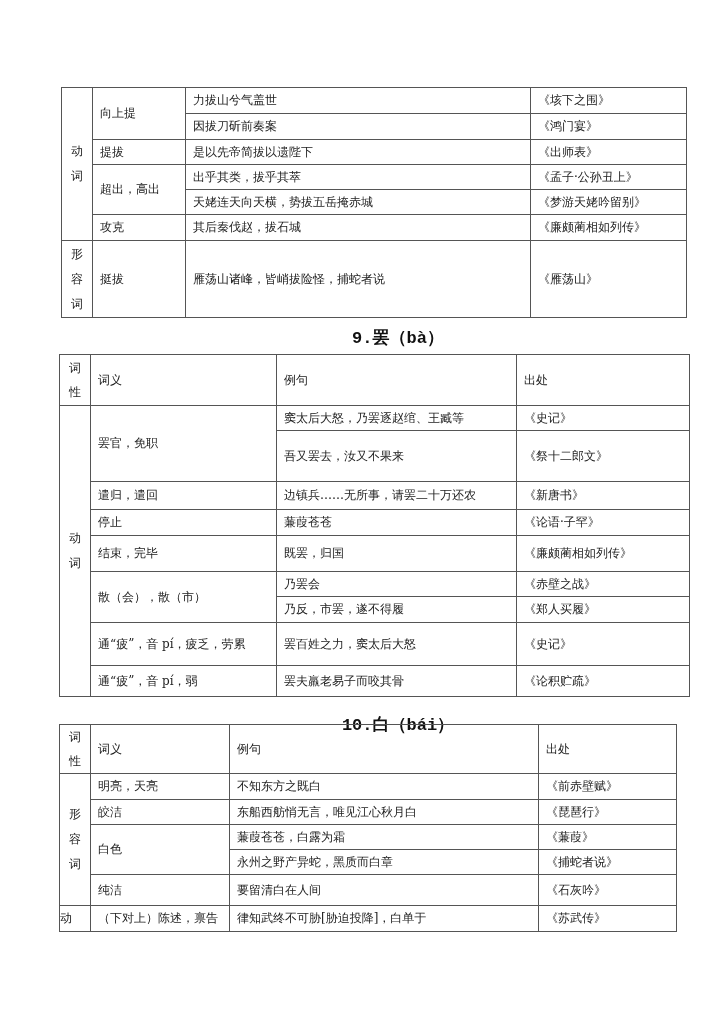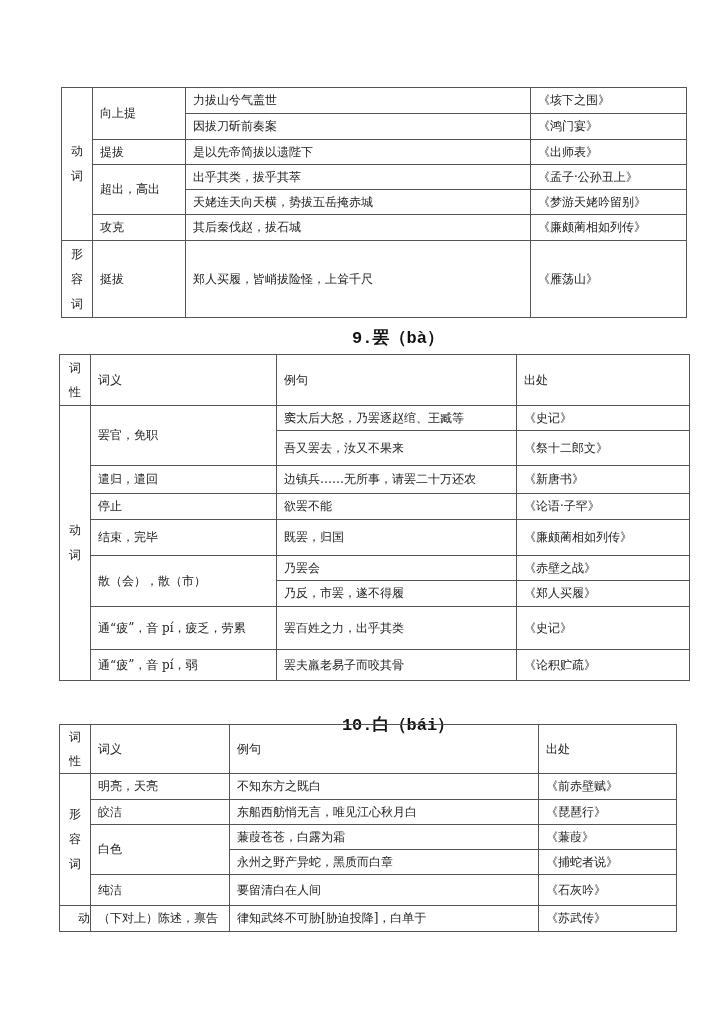--- a/index.html
+++ b/index.html
@@ -1,21 +1,21 @@
 <!DOCTYPE html>
 <html><head>
 <meta charset="utf-8">
 <style>
   html, body { margin: 0; padding: 0; background: #ffffff; }
   body { width: 720px; height: 1018px; position: relative; overflow: hidden;
          font-family: "DejaVu Serif", "Liberation Serif", serif; color: #222; }
   .tbl { position: absolute; border-collapse: collapse; table-layout: fixed; font-size: 12px; }
   .tbl td { border: 1px solid #555; padding: 0 7px; vertical-align: middle; line-height: 1.2;
             white-space: nowrap; overflow: hidden; }
-  .tbl td.pos { text-align: right; padding: 0; white-space: normal; line-height: 25px; }
+  .tbl td.pos { text-align: left; padding: 0; white-space: normal; line-height: 25px; }
   .tbl td.pos span { display: block; }
   .tbl td.hdr { text-align: left; }
   .tbl td.hdr-pos { padding: 0; line-height: 24px; white-space: normal; }
   .sec-title { position: absolute; left: 0; width: 720px; text-align: center;
                font-family: Liberation Mono, monospace; font-weight: bold;
                font-size: 17px; color: #111; padding-left: 38px; }
 </style>
 </head>
 <body>
 
@@ -56,21 +56,21 @@
   <tr style="height:26px">
     <td>攻克</td>
     <td>其后秦伐赵，拔石城</td>
     <td>《廉颇蔺相如列传》</td>
   </tr>
   <tr style="height:77px">
     <td class="pos">
           <span style="width:1em;margin:0 auto;">形容词</span>
         </td>
     <td>挺拔</td>
-    <td>郑人买履，皆峭拔险怪，上耸千尺</td>
+    <td>雁荡山诸峰，皆峭拔险怪，捕蛇者说</td>
     <td>《雁荡山》</td>
   </tr>
 </tbody>
   </table>
 
 <div class="sec-title" style="top:326px;">9.罢（bà）</div>
 
 <table class="tbl" style="left:59px; top:354px; width:630px;">
   <colgroup>
       <col style="width:31px">
@@ -88,51 +88,51 @@
     <td class="hdr">出处</td>
   </tr>
   <tr style="height:25px">
     <td class="pos" rowspan="9">
           <span style="width:1em;margin:0 auto;">动词</span>
         </td>
     <td rowspan="2">罢官，免职</td>
     <td>窦太后大怒，乃罢逐赵绾、王臧等</td>
     <td>《史记》</td>
   </tr>
-  <tr style="height:35px">
+  <tr style="height:51px">
     <td>吾又罢去，汝又不果来</td>
     <td>《祭十二郎文》</td>
   </tr>
   <tr style="height:28px">
     <td>遣归，遣回</td>
     <td>边镇兵……无所事，请罢二十万还农</td>
     <td>《新唐书》</td>
   </tr>
   <tr style="height:26px">
     <td>停止</td>
-    <td>欲罢不能</td>
+    <td>蒹葭苍苍</td>
     <td>《论语·子罕》</td>
   </tr>
   <tr style="height:36px">
     <td>结束，完毕</td>
     <td>既罢，归国</td>
     <td>《廉颇蔺相如列传》</td>
   </tr>
   <tr style="height:25px">
     <td rowspan="2">散（会），散（市）</td>
     <td>乃罢会</td>
     <td>《赤壁之战》</td>
   </tr>
   <tr style="height:26px">
     <td>乃反，市罢，遂不得履</td>
     <td>《郑人买履》</td>
   </tr>
   <tr style="height:43px">
     <td>通“疲”，音 pí，疲乏，劳累</td>
-    <td>罢百姓之力，出乎其类</td>
+    <td>罢百姓之力，窦太后大怒</td>
     <td>《史记》</td>
   </tr>
   <tr style="height:31px">
     <td>通“疲”，音 pí，弱</td>
     <td>罢夫羸老易子而咬其骨</td>
     <td>《论积贮疏》</td>
   </tr>
 </tbody>
   </table>
 

